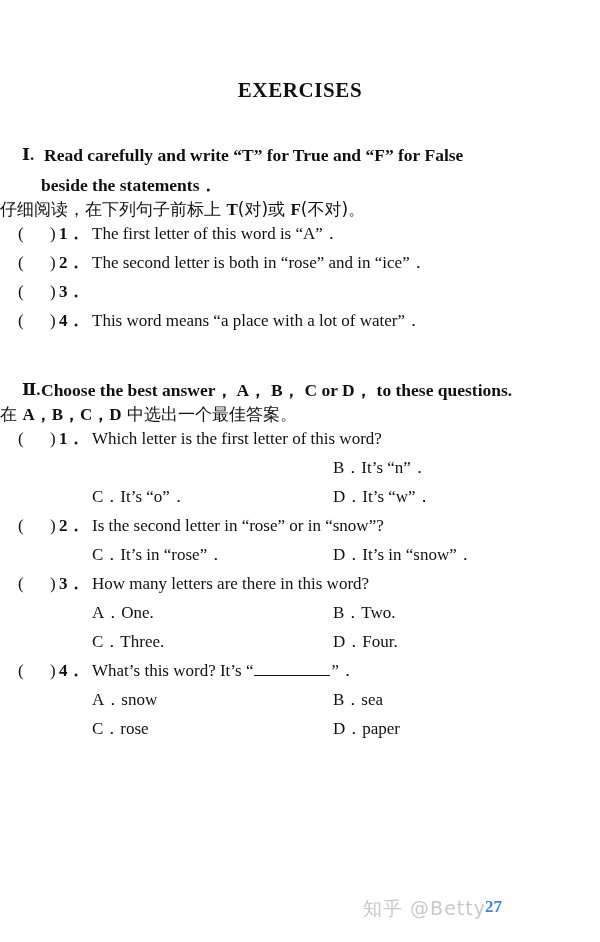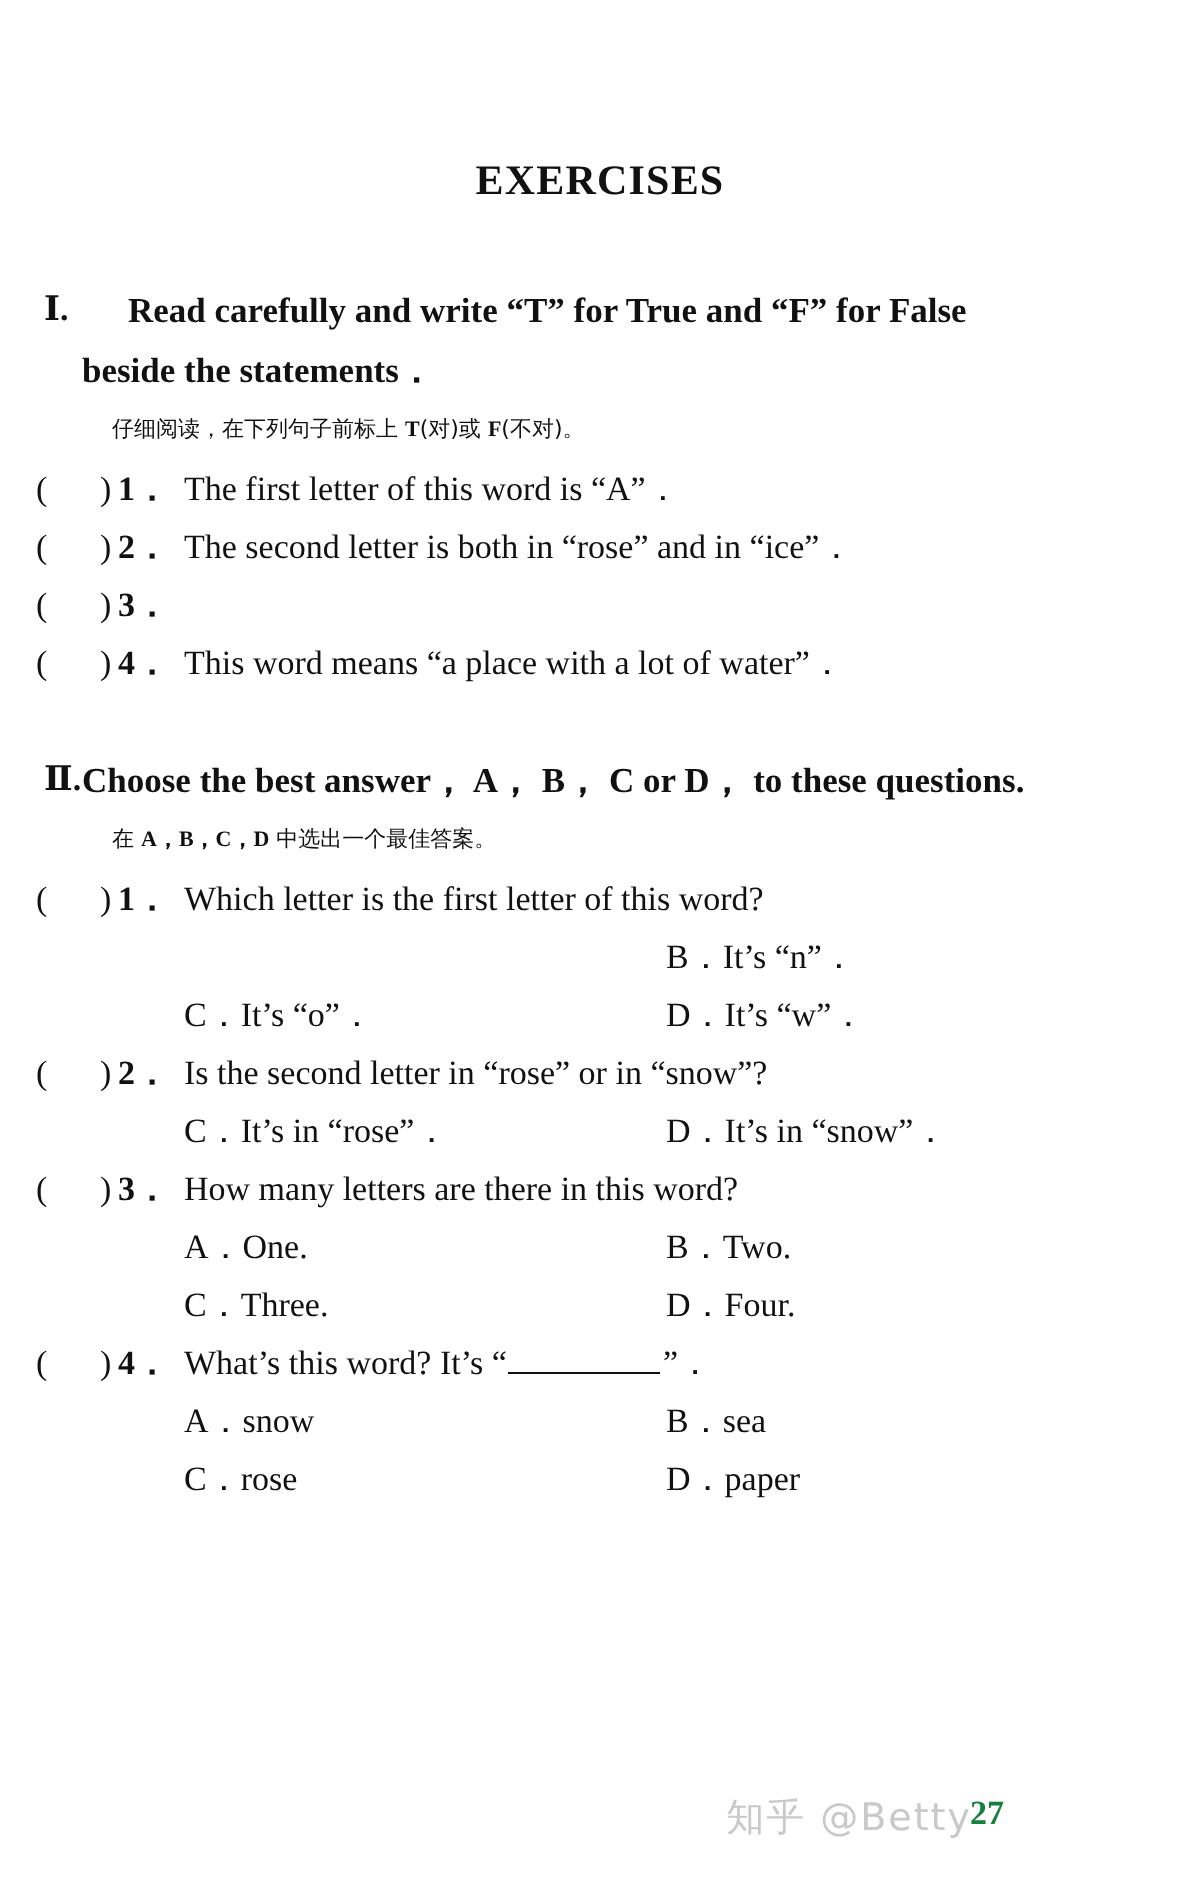--- a/index.html
+++ b/index.html
@@ -48,37 +48,36 @@
   }
   .sec-numeral {
     position: absolute;
     left: 22px;
     top: 0;
     font-weight: bold;
     font-size: 17px;
   }
   .sec-title {
     display: block;
-    margin-left: 64px;
+    margin-left: 44px;
     margin-right: 20px;
     font-weight: bold;
     text-align: justify;
     text-justify: inter-word;
   }
   .sec-title-2 {
     display: block;
     margin-left: 41px;
     font-weight: bold;
   }
   .sec-cn {
     display: block;
-    margin-left: 56px;
-    font-size: 11px;
+    font-size: 17px;
     font-weight: normal;
-    line-height: 30px;
+    line-height: 19px;
     font-family: "DejaVu Sans", "Liberation Sans", sans-serif;
   }
   .sec-cn .lat {
     font-family: "Liberation Serif", serif;
     font-weight: bold;
   }
 
   
   .qrow {
     position: relative;
@@ -160,21 +159,21 @@
     font-family: "DejaVu Sans", "Liberation Sans", sans-serif;
     letter-spacing: 1px;
     white-space: nowrap;
   }
   .page-number {
     position: absolute;
     left: 485px;
     top: 1px;
     font-size: 17px;
     font-weight: bold;
-    color: #15803d;
+    color: #3b82f6;
     font-family: "Liberation Serif", serif;
   }
 </style>
 </head>
 <body>
 
 <div class="page">
 
   <div class="exercises-title">EXERCISES</div>
 

